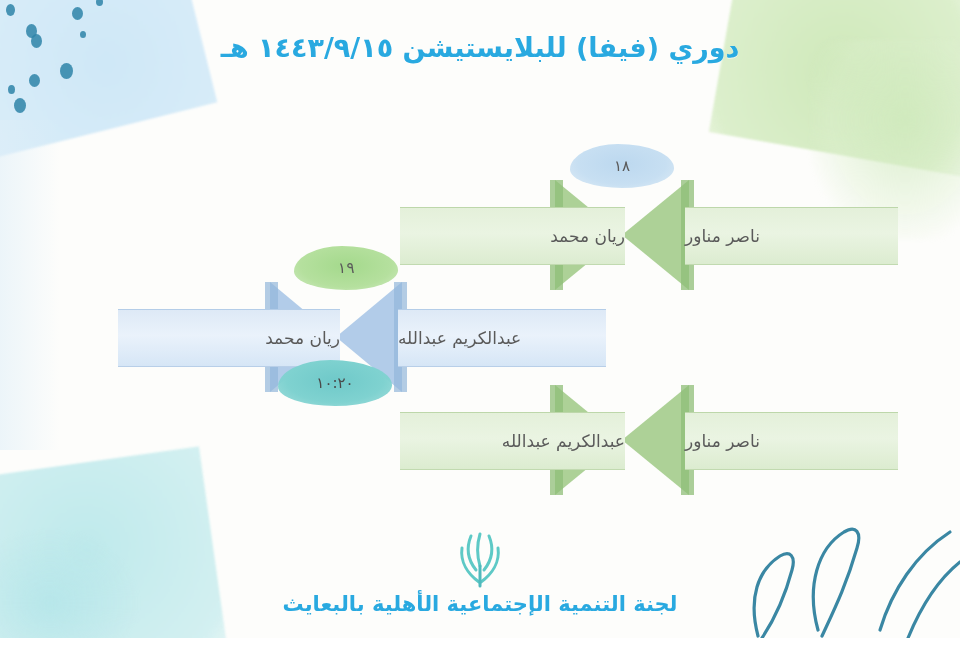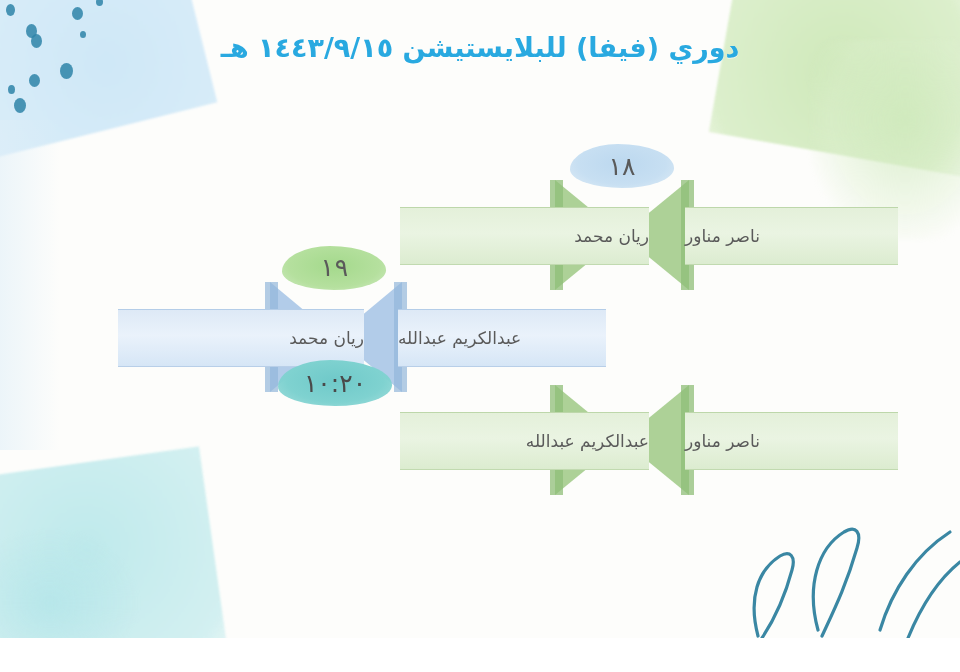--- a/index.html
+++ b/index.html
@@ -107,30 +107,30 @@
   .ribbon-green {
     background: linear-gradient(180deg, #e4f0da 0%, #eaf4e2 45%, #dcecd0 100%);
     border-top: 1px solid rgba(150,190,125,.45);
     border-bottom: 1px solid rgba(150,190,125,.45);
   }
   .ribbon-blue {
     background: linear-gradient(180deg, #dde9f6 0%, #eaf2fb 45%, #d6e6f6 100%);
     border-top: 1px solid rgba(140,175,215,.45);
     border-bottom: 1px solid rgba(140,175,215,.45);
   }
-  .ribbon-left  { justify-content: flex-start; padding-right: 0; padding-left: 84px; }
+  .ribbon-left  { justify-content: flex-start; padding-right: 0; padding-left: 60px; }
   .ribbon-right { justify-content: flex-end;  padding-right: 58px; }
   .ribbon span { display: block; }
 
   .badge {
     position: absolute;
     display: flex;
     align-items: center;
     justify-content: center;
-    font-size: 25px;
+    font-size: 15px;
     color: #5a5a5a;
     border-radius: 46% 54% 50% 50% / 58% 55% 45% 42%;
     letter-spacing: 1px;
   }
   .badge-blue  { background: radial-gradient(ellipse at 50% 45%, #bcd8ef 0%, #c7dff2 60%, rgba(199,223,242,.55) 100%); }
   .badge-green { background: radial-gradient(ellipse at 50% 45%, #a4d98c 0%, #b5e09e 62%, rgba(181,224,158,.6) 100%); }
   .badge-teal  { background: radial-gradient(ellipse at 50% 45%, #6fc9c9 0%, #7fd2d0 60%, rgba(127,210,208,.7) 100%);
                  color:#4a4a4a; }
 
   
@@ -212,21 +212,21 @@
         <polygon points="284,10 218,65 284,120" fill="#aec9e8" opacity="0.95"></polygon>
         <polygon points="147,10 160,10 160,120 147,120" fill="#93b6da" opacity="0.7"></polygon>
         <polygon points="276,10 289,10 289,120 276,120" fill="#93b6da" opacity="0.7"></polygon>
       </svg>
       <div class="ribbon ribbon-blue ribbon-left" style="left:0px; top:37px; width:162px;">
         <span>ريان محمد</span>
       </div>
       <div class="ribbon ribbon-blue ribbon-right" style="left:280px; top:37px; width:150px;">
         <span>عبدالكريم عبدالله</span>
       </div>
-      <div class="badge badge-green" style="left:164px; top:-26px; width:104px; height:44px;font-family:Liberation Mono, monospace;">
+      <div class="badge badge-green" style="left:176px; top:-26px; width:104px; height:44px;font-family:Liberation Mono, monospace;">
         <span>١٩</span>
       </div>
       <div class="badge badge-teal" style="left:160px; top:88px; width:114px; height:46px;">
         <span>١٠:٢٠</span>
       </div>
     </div>
 
     <div class="match" style="left:400px; top:375px; width:440px; height:130px;">
       <svg class="bowtie" width="440" height="130" viewBox="0 0 440 130">
         <polygon points="155,10 222,65 155,120" fill="#a9cf91" opacity="0.95"></polygon>
@@ -237,14 +237,27 @@
       <div class="ribbon ribbon-green ribbon-left" style="left:0px; top:37px; width:165px;">
         <span>عبدالكريم عبدالله</span>
       </div>
       <div class="ribbon ribbon-green ribbon-right" style="left:285px; top:37px; width:155px;">
         <span>ناصر مناور</span>
       </div>
     </div>
 
   </div>
 
+  <div class="footer">
+    <svg class="footer-logo" width="56" height="62" viewBox="0 0 56 62">
+      <g fill="none" stroke="#5ec9c6" stroke-width="3" stroke-linecap="round">
+        <path d="M28,8 C25,18 25,30 28,40"></path>
+        <path d="M19,10 C14,22 16,34 24,44"></path>
+        <path d="M37,10 C42,22 40,34 32,44"></path>
+        <path d="M10,22 C8,36 16,48 27,56"></path>
+        <path d="M46,22 C48,36 40,48 29,56"></path>
+      </g>
+      <path d="M28,40 L28,60" stroke="#4fb9bd" stroke-width="3" stroke-linecap="round" fill="none"></path>
+    </svg>
+    <div class="footer-text">لجنة التنمية الإجتماعية الأهلية بالبعايث</div>
+  </div>
 
 </div>
 
 </body></html>

